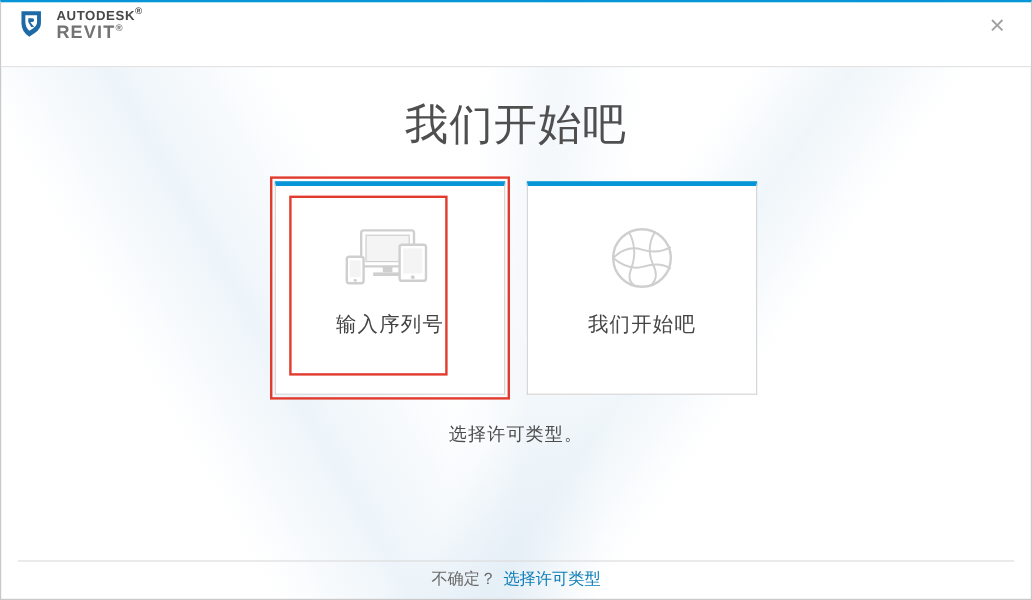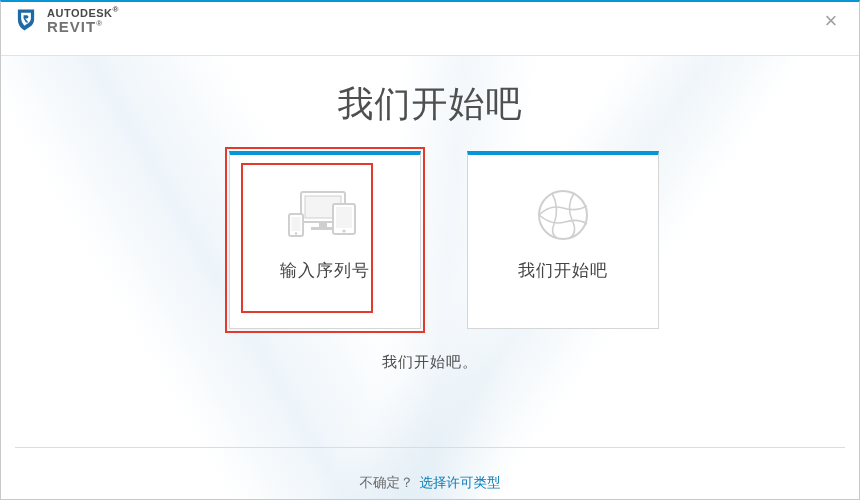--- a/index.html
+++ b/index.html
@@ -30,21 +30,21 @@
   }
 
   .content { position: relative; height: calc(500px - 54px); }
 
   .heading {
     text-align: center; font-size: 36px; color: #4f4f4f; font-weight: 400;
     padding-top: 24px; letter-spacing: 1px;
   }
 
   .cards { display: flex; justify-content: center; gap: 18px; margin-top: 22px; }
-  .card-wrap { position: relative; margin-left: 28px; }
+  .card-wrap { position: relative; }
   .hl-outer {
     position: absolute; top: -4px; left: -4px; right: -4px; bottom: -4px;
     border: 2.5px solid #e23b2e; pointer-events: none;
   }
   .hl-inner {
     position: absolute; top: 12px; left: 12px; right: 48px; bottom: 16px;
     border: 2.5px solid #e23b2e; pointer-events: none;
   }
   .card {
     width: 192px; height: 178px; background: #fff; border: 1px solid #d6d6d6;
@@ -54,21 +54,21 @@
   }
   .card .icon-slot { height: 68px; width: 100%; display: grid; place-items: center; }
   .card .label { margin-top: 10px; font-size: 17px; color: #444; letter-spacing: 1px; }
 
   .subtext {
     text-align: center; margin-top: 24px; font-size: 15px; color: #4d4d4d; letter-spacing: 1px;
   }
 
   .footer {
     position: absolute; left: 14px; right: 14px; bottom: 10px;
-    border-top: 1px solid #dcdcdc; padding-top: 26px;
+    border-top: 1px solid #dcdcdc; padding-top: 6px;
     display: flex; justify-content: center; align-items: center; gap: 6px;
     font-size: 13.5px; color: #6a6a6a;
   }
   .footer a { color: #0a7bb5; text-decoration: none; cursor: pointer; }
 </style>
 </head>
 <body>
 
 <div class="window">
 
@@ -132,21 +132,21 @@
               <path d="M20 9 Q28 24 22 40 Q18 50 25 54" fill="none" stroke="#cfcfcf" stroke-width="1.6"></path>
               <path d="M42 9 Q34 22 40 36 Q46 48 38 54" fill="none" stroke="#cfcfcf" stroke-width="1.6"></path>
             </svg>
           </div>
           <div class="label">我们开始吧</div>
         </div>
       </div>
 
     </div>
 
-    <div class="subtext">我们开始吧。</div>
+    <div class="subtext">选择许可类型。</div>
 
     <div class="footer">
       <span>不确定？</span>
       <a>选择许可类型</a>
     </div>
   </div>
 
 </div>
 
 </body></html>

